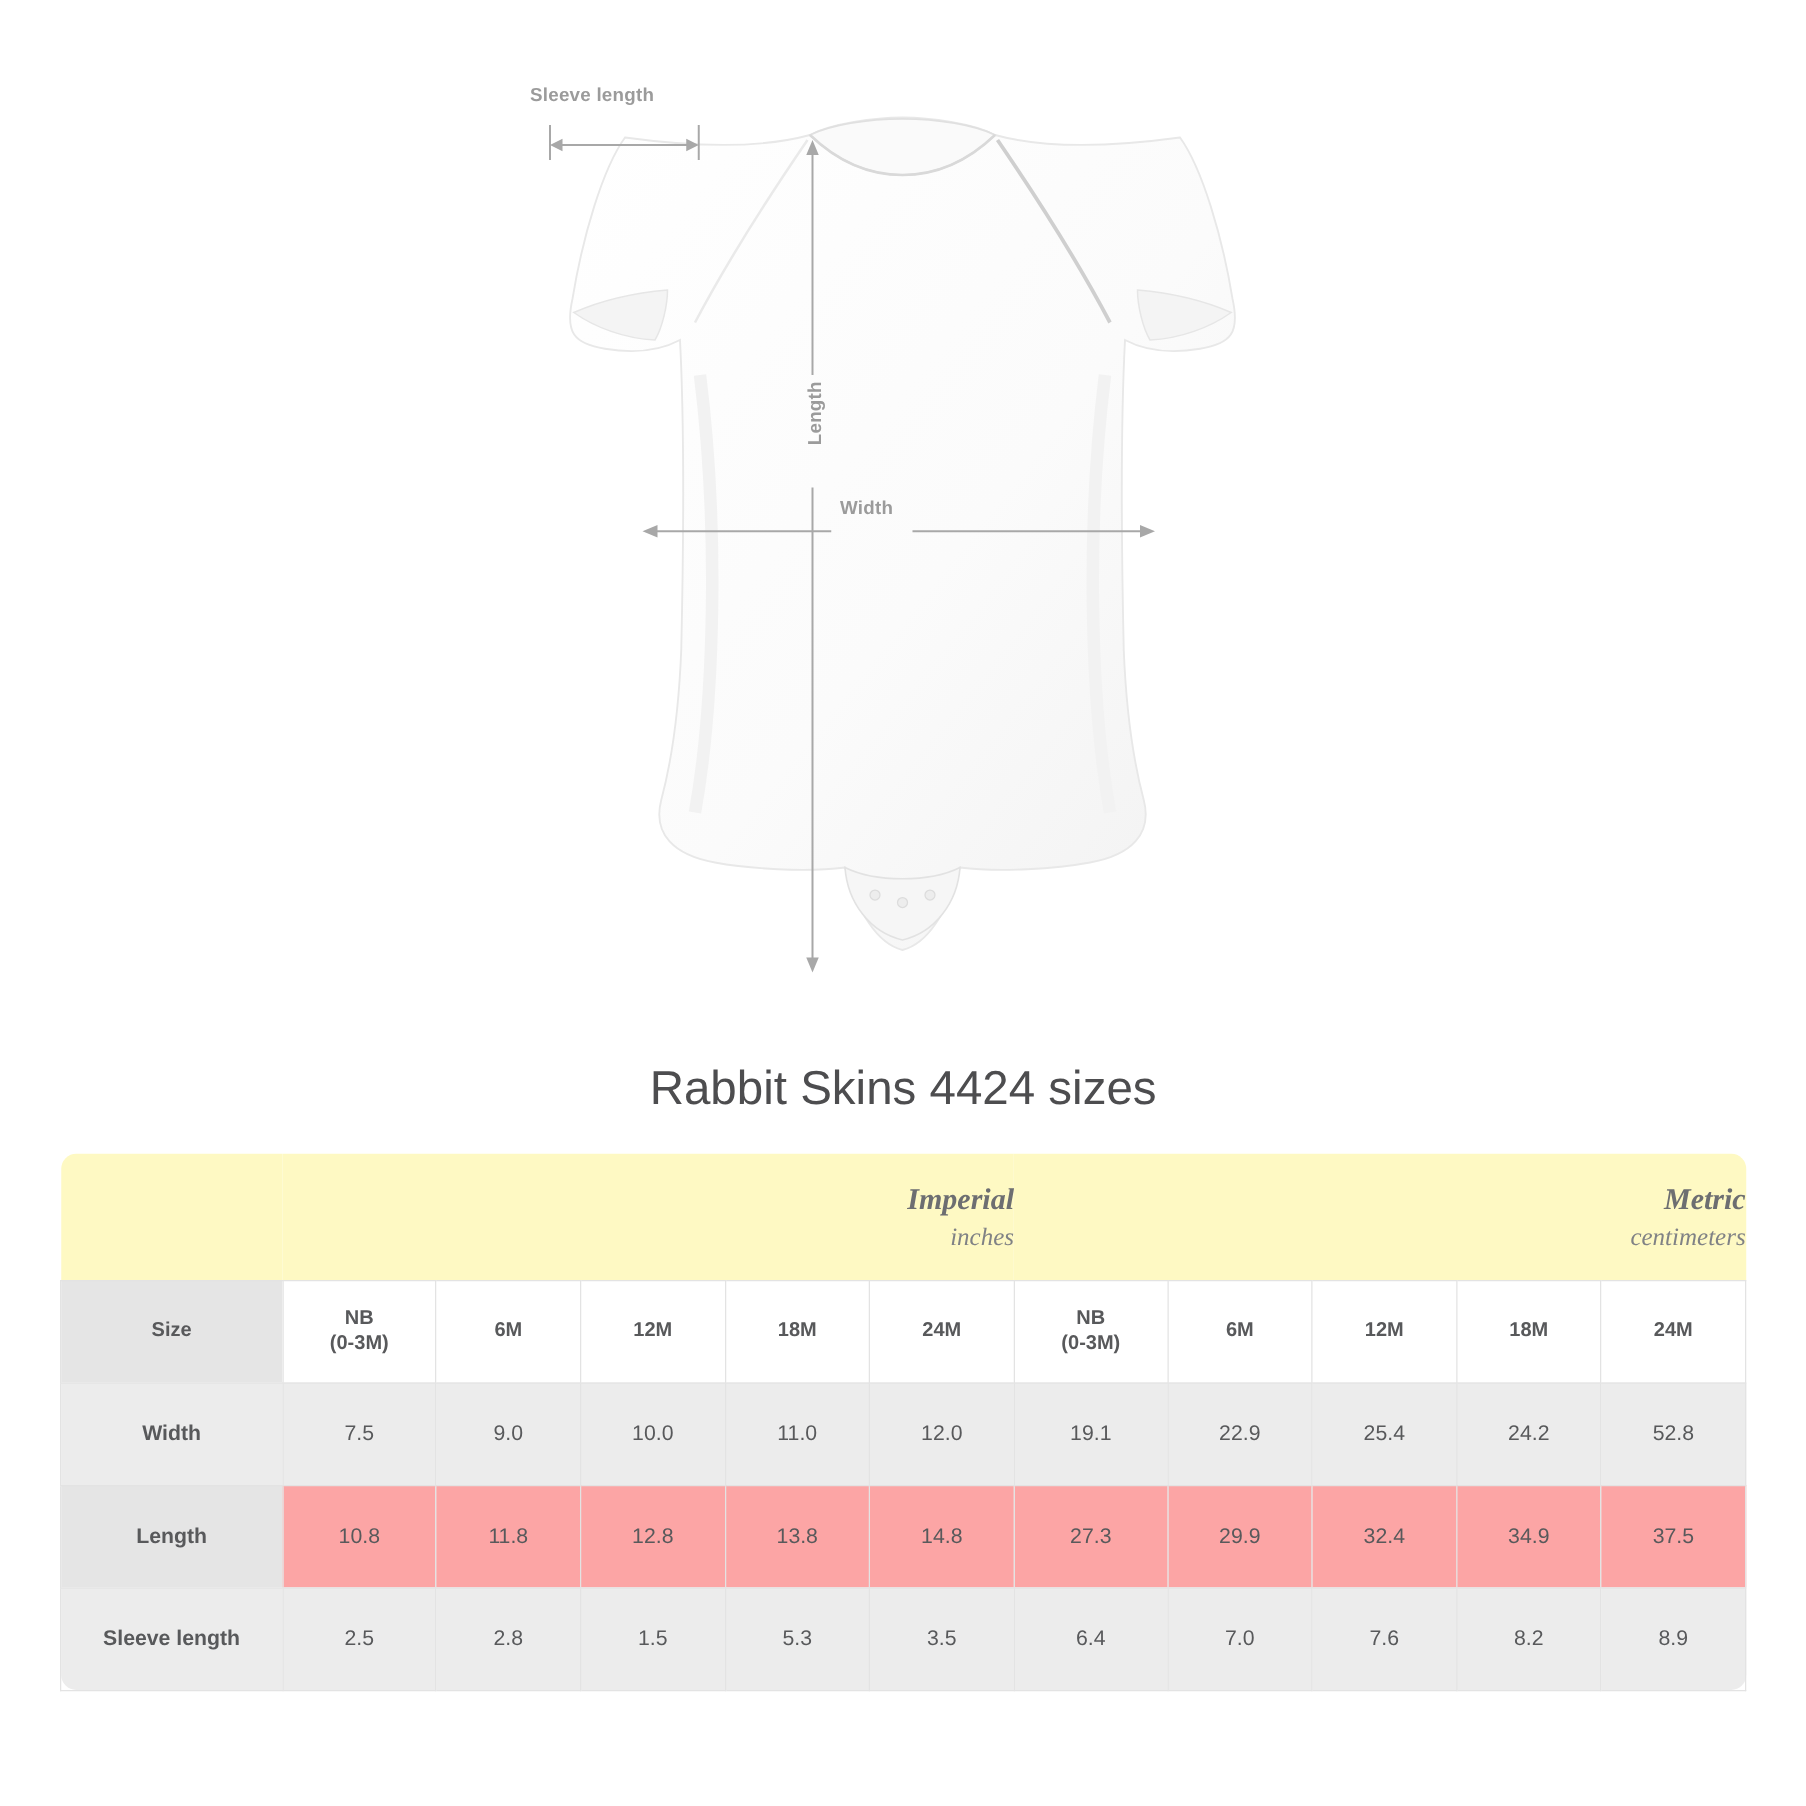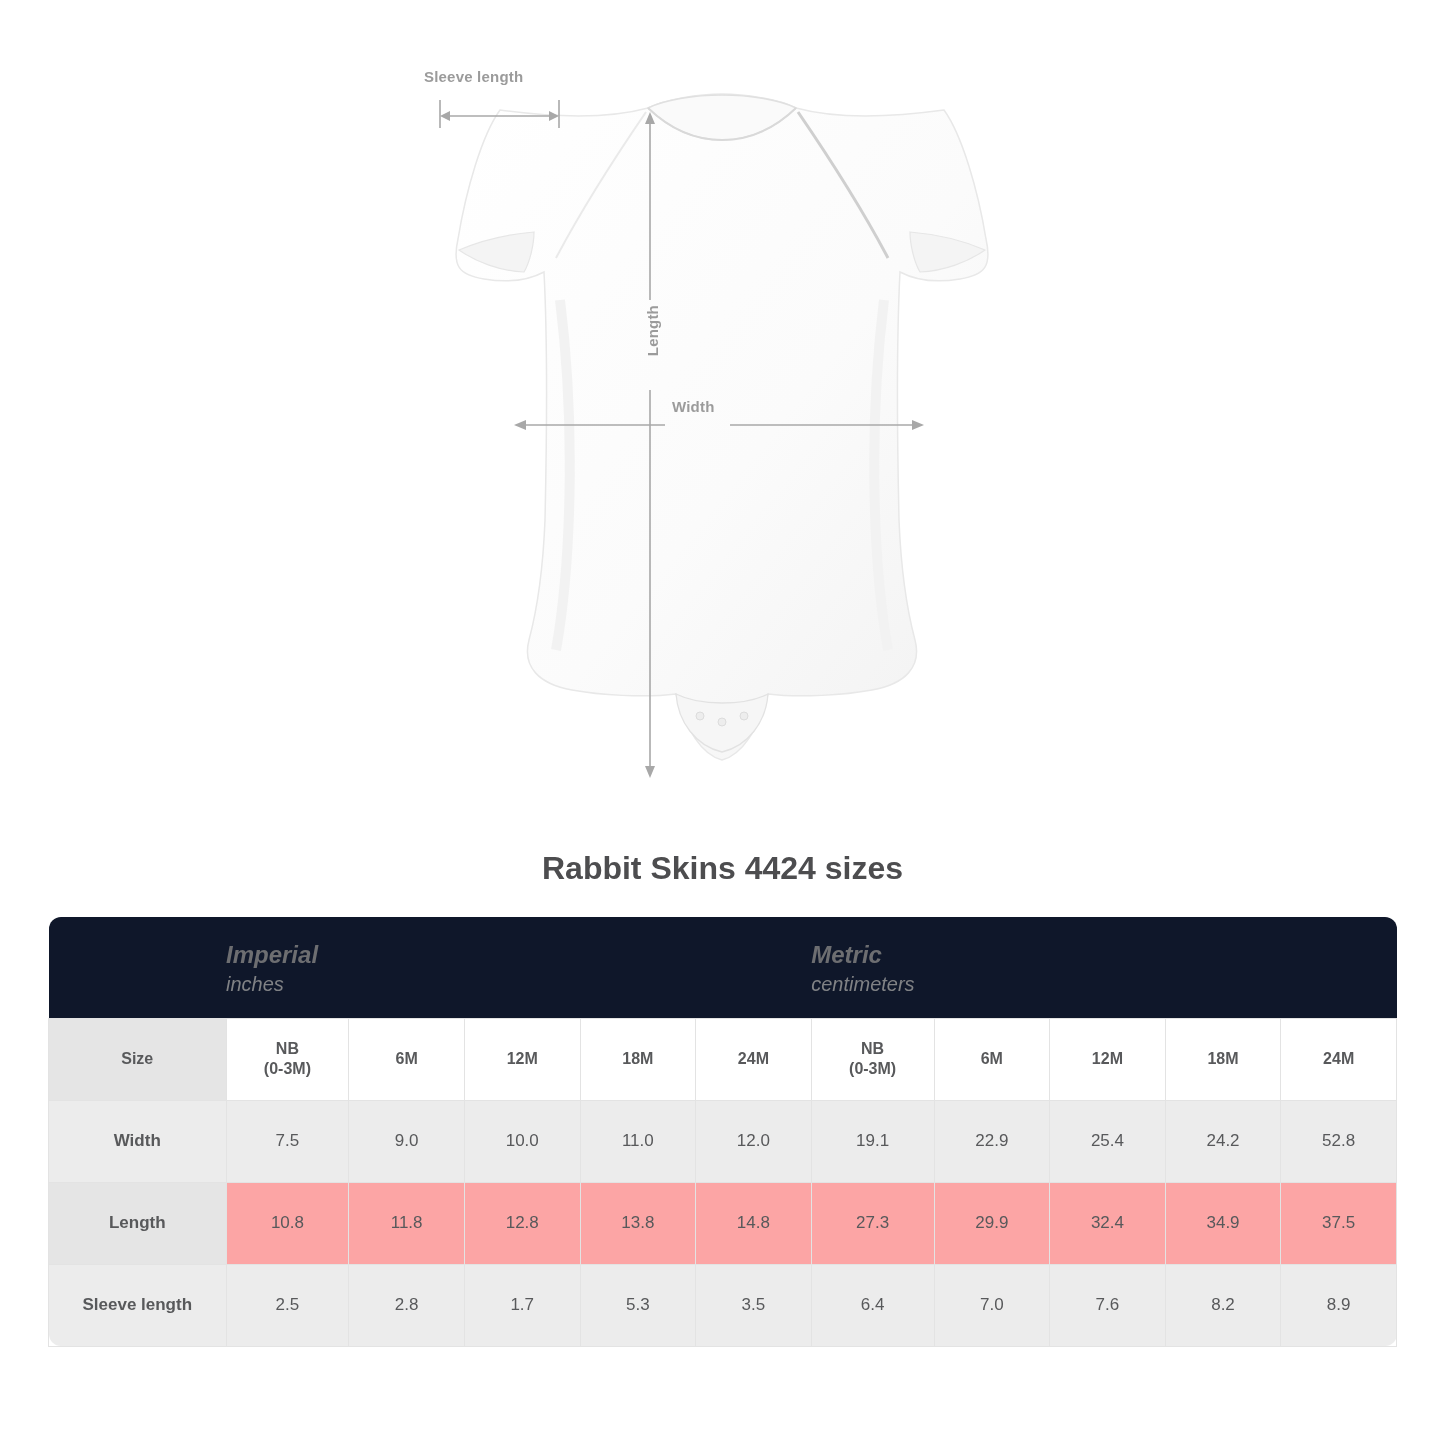--- a/index.html
+++ b/index.html
@@ -52,47 +52,48 @@
     writing-mode: vertical-rl;
     transform: rotate(180deg);
   }
 
   
   .title-block {
     text-align: center;
     margin-top: 20px;
   }
   .chart-title {
-    font-size: 32px;
-    font-weight: bold;
+    font-size: 38px;
+    font-weight: normal;
     color: #4d4d4f;
     margin: 0 0 16px 0;
   }
   .chart-note {
     font-size: 17px;
     font-style: italic;
     color: #636466;
     margin: 0;
   }
 
   
   .table-wrap {
     margin: 30px 48px 0 48px;
   }
   table.size-table {
     width: 1349px;
     border-collapse: collapse;
     table-layout: fixed;
   }
   table.size-table tr.unit-row td {
-    background: #0f172a;
+    background: #fef9c3;
     border: none;
     padding: 24px 0 22px 0;
-    text-align: left;
+    text-align: right;
     vertical-align: middle;
+    font-family: Liberation Serif, serif;
   }
   .unit-name {
     font-size: 24px;
     font-weight: bold;
     font-style: italic;
     color: #6d6e71;
     line-height: 1.15;
   }
   .unit-sub {
     font-size: 20px;
@@ -315,21 +316,21 @@
         <td class="cell">29.9</td>
         <td class="cell">32.4</td>
         <td class="cell">34.9</td>
         <td class="cell">37.5</td>
       </tr>
 
       <tr class="data-row alt">
         <th class="row-head bl nowrap">Sleeve length</th>
         <td class="cell">2.5</td>
         <td class="cell">2.8</td>
-        <td class="cell">1.7</td>
+        <td class="cell">1.5</td>
         <td class="cell">5.3</td>
         <td class="cell">3.5</td>
         <td class="cell">6.4</td>
         <td class="cell">7.0</td>
         <td class="cell">7.6</td>
         <td class="cell">8.2</td>
         <td class="cell br">8.9</td>
       </tr>
     </tbody>
   </table>

